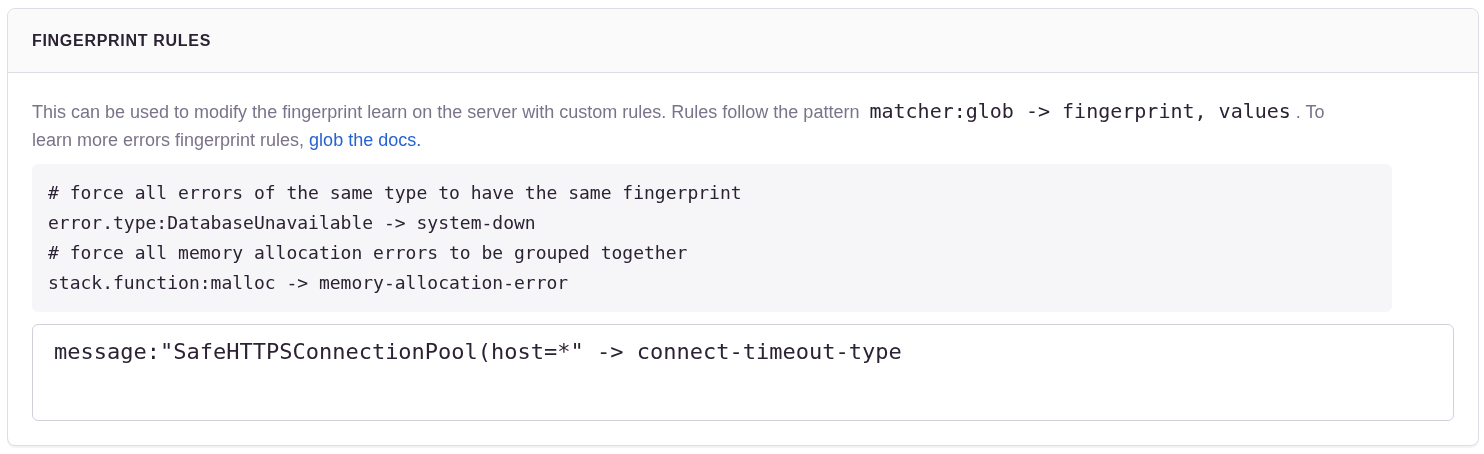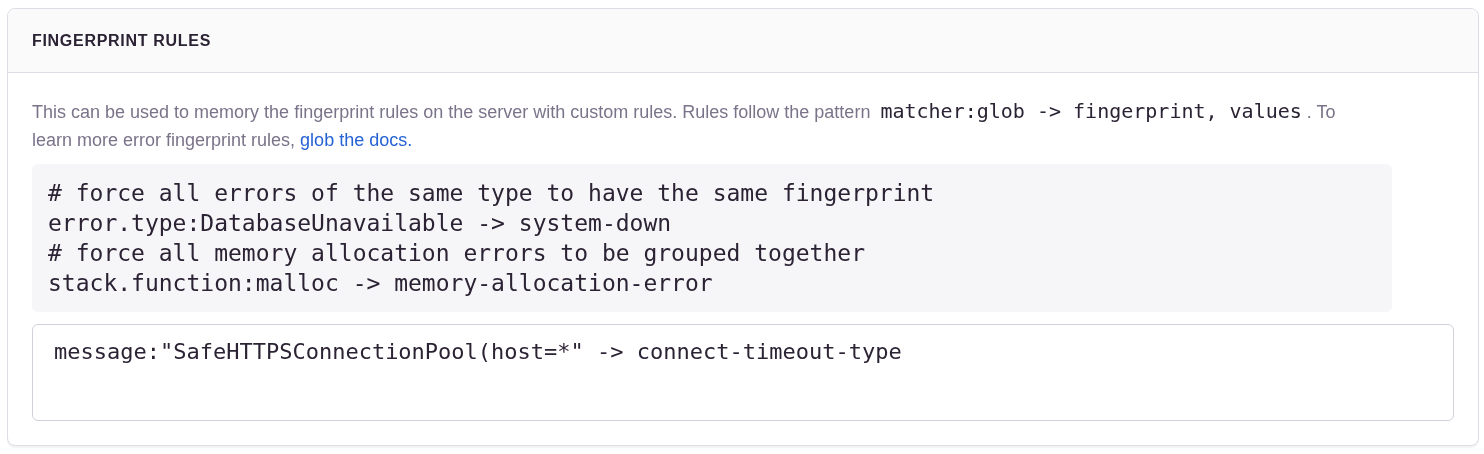--- a/index.html
+++ b/index.html
@@ -56,21 +56,21 @@
     color: #2562d4;
     text-decoration: none;
     cursor: pointer;
   }
   .example-code {
     margin: 0 62px 12px 0;
     background: #f6f5f8;
     border-radius: 6px;
     padding: 14px 16px;
     font-family: "DejaVu Sans Mono", "Liberation Mono", monospace;
-    font-size: 23px;
+    font-size: 18px;
     line-height: 30px;
     color: #2b2233;
     white-space: pre;
     overflow: hidden;
   }
   .rules-textarea {
     display: block;
     width: 100%;
     height: 97px;
     background: #ffffff;
@@ -92,21 +92,21 @@
 
 <div class="page">
   <div class="panel">
 
     <div class="panel-header">
       <span>FINGERPRINT RULES</span>
     </div>
 
     <div class="panel-body">
 
-      <p class="description"><span>This can be used to memory the fingerprint rules on the server with custom rules. Rules follow the pattern </span><code class="inline-code">matcher:glob -&gt; fingerprint, values</code><span>. To</span><br><span>learn more error fingerprint rules, </span><a class="docs-link" href="#">glob the docs.</a></p>
+      <p class="description"><span>This can be used to modify the fingerprint learn on the server with custom rules. Rules follow the pattern </span><code class="inline-code">matcher:glob -&gt; fingerprint, values</code><span>. To</span><br><span>learn more errors fingerprint rules, </span><a class="docs-link" href="#">glob the docs.</a></p>
 
       <pre class="example-code"># force all errors of the same type to have the same fingerprint
 error.type:DatabaseUnavailable -&gt; system-down
 # force all memory allocation errors to be grouped together
 stack.function:malloc -&gt; memory-allocation-error</pre>
 
       <textarea class="rules-textarea" spellcheck="false" style="">message:"SafeHTTPSConnectionPool(host=*" -&gt; connect-timeout-type</textarea>
 
     </div>
   </div>

